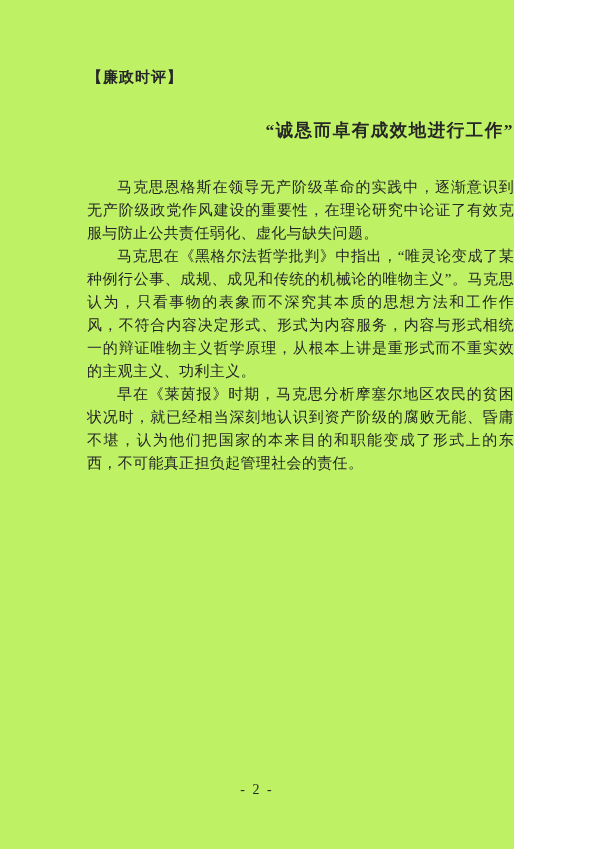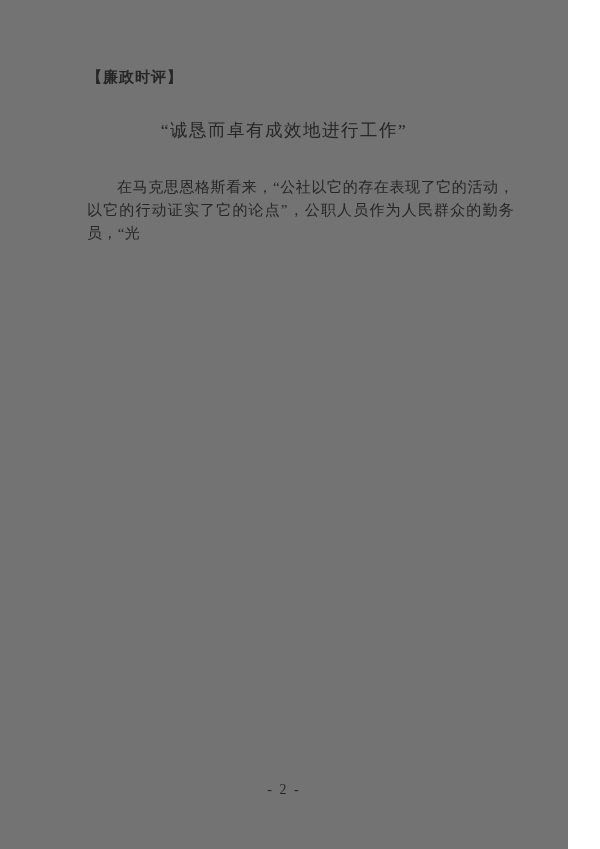--- a/index.html
+++ b/index.html
@@ -2,44 +2,45 @@
 <html><head>
 <meta charset="utf-8">
 <style>
   html, body {
     margin: 0;
     padding: 0;
     background: #ffffff;
   }
   .page {
     position: relative;
-    width: 568px;
+    width: 478px;
     height: 849px;
-    background: #737373;
+    background: #bef264;
     overflow: hidden;
     font-family: "Liberation Serif", "DejaVu Serif", serif;
     color: #262626;
+    padding-left: 36px;
   }
   .section-label {
     position: absolute;
     left: 87px;
     top: 68px;
     font-size: 15px;
     font-weight: bold;
     letter-spacing: 1px;
     white-space: nowrap;
   }
   .doc-title {
     position: absolute;
     left: 0;
     top: 118px;
     width: 100%;
-    text-align: center;
+    text-align: right;
     font-size: 17.5px;
-    font-weight: normal;
+    font-weight: bold;
     letter-spacing: 1.5px;
     margin: 0;
   }
   .body-text {
     position: absolute;
     left: 87px;
     top: 176px;
     width: 427px;
     font-size: 15px;
     line-height: 23px;
@@ -62,17 +63,19 @@
 </style>
 </head>
 <body>
 
 <div class="page">
   <div class="section-label">【廉政时评】</div>
 
   <h1 class="doc-title">“诚恳而卓有成效地进行工作”</h1>
 
   <div class="body-text">
-    <p>在马克思恩格斯看来，“公社以它的存在表现了它的活动，以它的行动证实了它的论点”，公职人员作为人民群众的勤务员，“光</p>
+    <p>马克思恩格斯在领导无产阶级革命的实践中，逐渐意识到无产阶级政党作风建设的重要性，在理论研究中论证了有效克服与防止公共责任弱化、虚化与缺失问题。</p>
+    <p>马克思在《黑格尔法哲学批判》中指出，“唯灵论变成了某种例行公事、成规、成见和传统的机械论的唯物主义”。马克思认为，只看事物的表象而不深究其本质的思想方法和工作作风，不符合内容决定形式、形式为内容服务，内容与形式相统一的辩证唯物主义哲学原理，从根本上讲是重形式而不重实效的主观主义、功利主义。</p>
+    <p>早在《莱茵报》时期，马克思分析摩塞尔地区农民的贫困状况时，就已经相当深刻地认识到资产阶级的腐败无能、昏庸不堪，认为他们把国家的本来目的和职能变成了形式上的东西，不可能真正担负起管理社会的责任。</p>
   </div>
 
   <div class="page-number">- 2 -</div>
 </div>
 
 </body></html>

